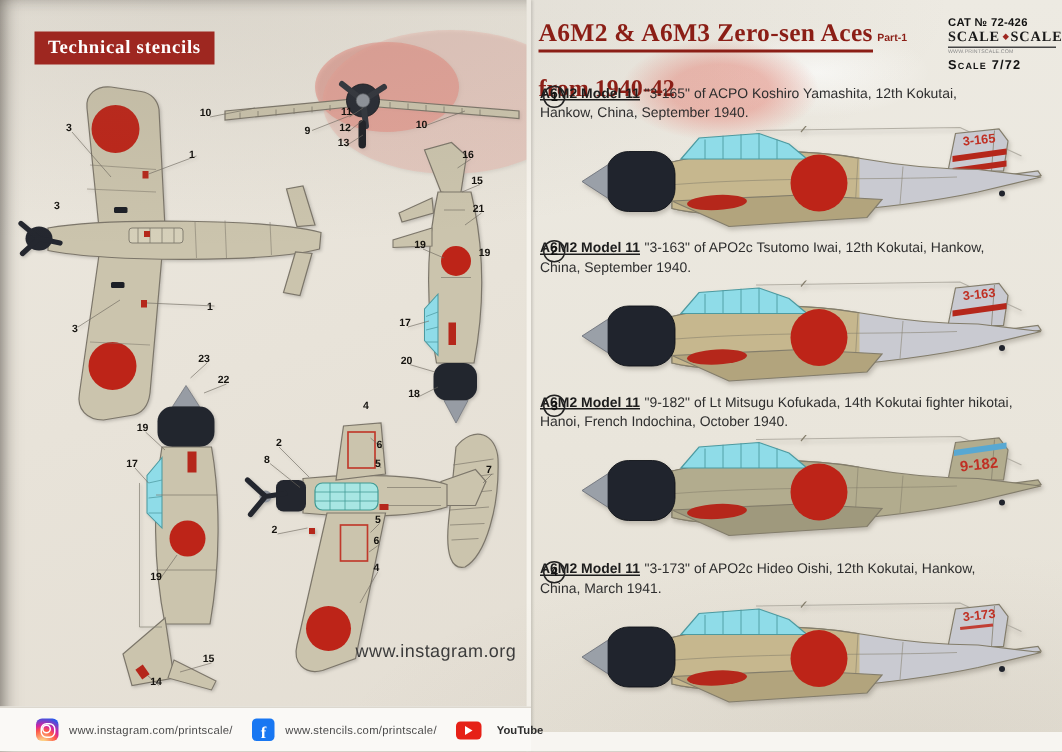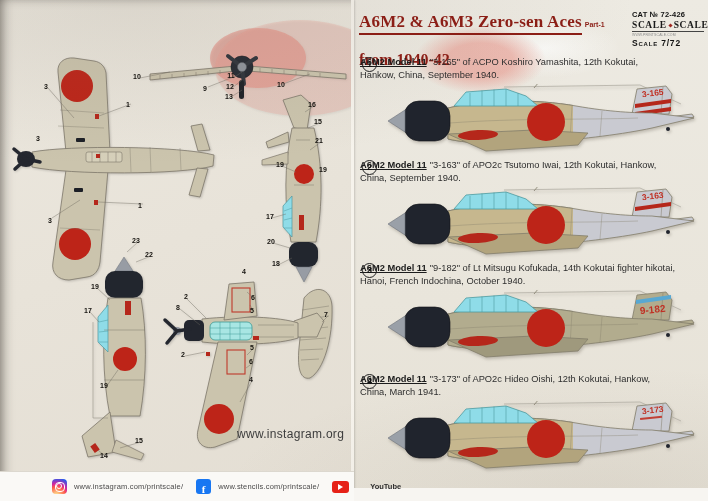--- a/index.html
+++ b/index.html
@@ -42,24 +42,24 @@
   .scaleline{font:bold 8.5px "Liberation Sans",sans-serif;color:#111;font-variant:small-caps;letter-spacing:.8px;}
   .entry{position:absolute;left:360px;width:344px;z-index:3;}
   .cnum{position:absolute;left:2px;top:1px;width:13px;height:13px;border:1.3px solid #222;border-radius:50%;
     font:bold 8.5px/13px "Liberation Sans",sans-serif;text-align:center;color:#111;}
   .cap{margin-left:24px;width:316px;font:9.3px/1.4 "Liberation Sans",sans-serif;color:#2e2e2e;}
   .cap b{margin-right:3px;color:#1c1c1c;text-decoration:underline;}
   .art{margin:2px 0 0 26px;width:312px;height:78px;}
   .art svg{filter:drop-shadow(1px 2px 1.5px rgba(60,50,40,.25));}
   
   .footer{position:absolute;left:0;bottom:0;width:354px;height:30px;background:#faf9f6;
-    border-top:1px solid #dcd8cf;display:flex;align-items:center;gap:7px;padding-left:52px;box-sizing:border-box;z-index:6;}
+    border-top:1px solid #dcd8cf;display:flex;align-items:center;gap:7px;padding-left:24px;box-sizing:border-box;z-index:6;}
   .right-strip{position:absolute;left:354px;right:0;bottom:0;height:13px;background:#f7f5f1;z-index:2;}
   .soc-txt{font:7.5px "Liberation Sans",sans-serif;color:#4a4a4a;letter-spacing:.2px;}
-  .yt-label{font:bold 7.5px "Liberation Sans",sans-serif;color:#2e2e2e;margin-left:14px;}
+  .yt-label{font:bold 7.5px "Liberation Sans",sans-serif;color:#2e2e2e;margin-left:3px;}
   .ig{width:15px;height:15px;border-radius:4px;position:relative;flex:none;
     background:radial-gradient(circle at 30% 110%, #fdf497 0%, #fd5949 45%, #d6249f 60%, #285AEB 90%);}
   .ig::before{content:"";position:absolute;inset:2.5px;border:1.3px solid #fff;border-radius:4px;}
   .ig::after{content:"";position:absolute;width:4px;height:4px;border:1.2px solid #fff;border-radius:50%;left:4.2px;top:4.2px;}
   .fb{width:15px;height:15px;border-radius:3px;background:#1877f2;position:relative;flex:none;margin-left:6px;}
   .fb::after{content:"f";position:absolute;left:0;right:0;bottom:-1px;text-align:center;color:#fff;
     font:bold 11px "Liberation Serif",serif;}
   .yt{width:17px;height:12px;border-radius:3px;background:#e62117;position:relative;flex:none;margin-left:6px;}
   .yt::after{content:"";position:absolute;left:6px;top:3px;border-left:5px solid #fff;
     border-top:3px solid transparent;border-bottom:3px solid transparent;}
@@ -156,20 +156,21 @@
       <path d="M131,104 L99,116 M48,88 L74,118 M143,204 L98,202 M52,218 L80,200"></path>
       <path d="M140,78 L170,72 M283,84 L310,74 M208,87 L236,76 M233,78 L242,72 M232,88 L242,80 M231,97 L242,90"></path>
       <path d="M186,298 L206,318 M255,299 L247,292 M254,312 L250,305 M180,309 L200,325 M328,316 L322,322"></path>
       <path d="M185,356 L205,352 M253,349 L247,355 M253,363 L246,368 M252,381 L240,402"></path>
       <path d="M97,288 L110,300 M90,312 L99,322 M106,387 L118,370 M141,442 L120,448 M106,457 L98,450"></path>
       <path d="M314,106 L305,112 M320,123 L308,128 M321,142 L310,150 M282,166 L296,172 M272,218 L286,214 M273,243 L290,248 M278,265 L292,258"></path>
       <path d="M138,242 L127,252 M151,256 L136,262"></path>
     </g>
   </svg>
 
+  <div class="ts-box">Technical stencils</div>
 
   <div class="site-url">www.instagram.org</div>
 
   <div id="callout-layer">
       <span class="callout" style="left: 137px; top: 76px;">10</span>
       <span class="callout" style="left: 205px; top: 88px;">9</span>
       <span class="callout" style="left: 231px; top: 75px;">11</span>
       <span class="callout" style="left: 230px; top: 86px;">12</span>
       <span class="callout" style="left: 229px; top: 96px;">13</span>
       <span class="callout" style="left: 281px; top: 84px;">10</span>

